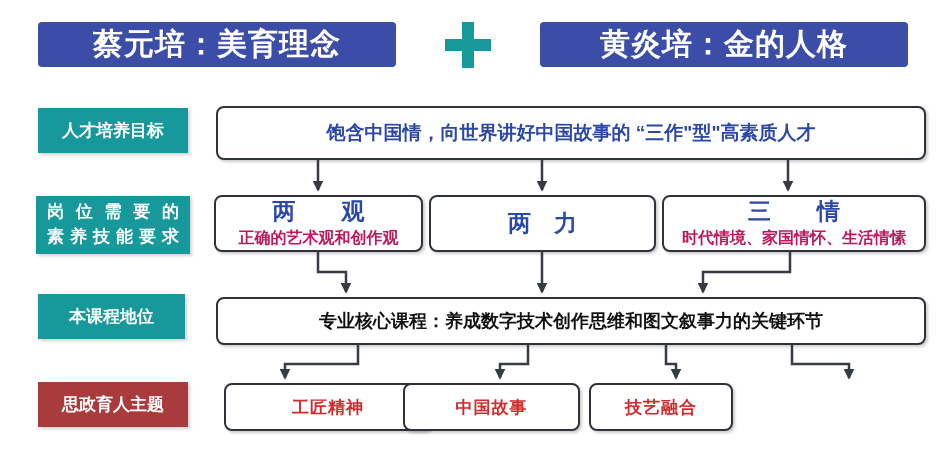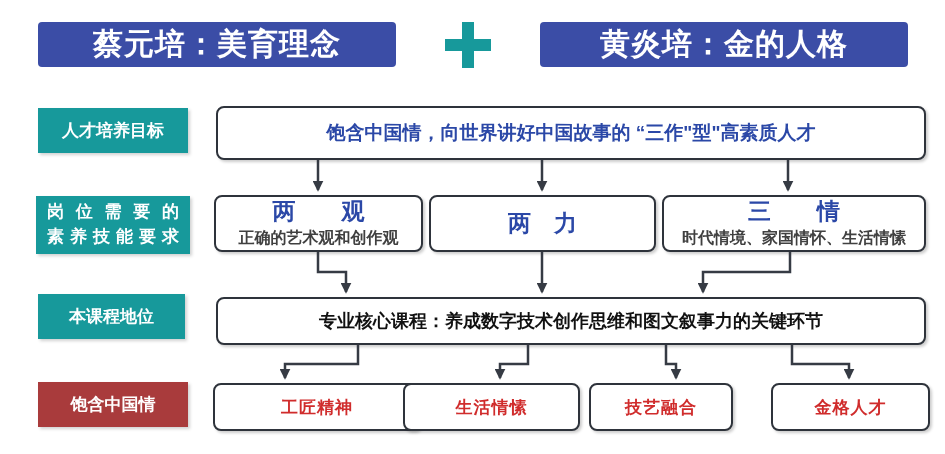--- a/index.html
+++ b/index.html
@@ -22,21 +22,21 @@
   }
   .side-label.red{background:#A93B3C;}
   .side-label .jline{width:132px;text-align:justify;text-align-last:justify;line-height:1.45;}
   .box{
     position:absolute;background:#ffffff;border:2.5px solid #2E333B;border-radius:8px;
     display:flex;flex-direction:column;align-items:center;justify-content:center;
     box-shadow:2px 2px 3px rgba(0,0,0,0.20);box-sizing:border-box;
   }
   .box .big-blue{color:#2B48A7;font-size:19px;font-weight:bold;}
   .box .skill-title{color:#2B48A7;font-size:23px;font-weight:bold;line-height:1.2;}
-  .box .skill-sub{color:#404040;font-size:16px;font-weight:bold;margin-top:3px;white-space:nowrap;}
+  .box .skill-sub{color:#be185d;font-size:16px;font-weight:bold;margin-top:3px;white-space:nowrap;}
   .box .core-text{color:#111111;font-size:18px;font-weight:bold;}
   .box .theme-text{color:#D02C2C;font-size:17px;font-weight:bold;letter-spacing:1px;}
   svg.connectors{position:absolute;left:0;top:0;pointer-events:none;}
 </style>
 </head>
 <body>
 
 <div class="stage">
 
   <div class="banner" style="left:38px;top:22px;width:358px;">蔡元培：美育理念</div>
@@ -55,21 +55,21 @@
   <div class="side-label" style="left:36px;top:196px;width:154px;height:58px;">
     <span class="jline">岗位需要的</span>
     <span class="jline">素养技能要求</span>
   </div>
 
   <div class="side-label" style="left:38px;top:294px;width:147px;height:45px;">
     <span>本课程地位</span>
   </div>
 
   <div class="side-label red" style="left:38px;top:382px;width:150px;height:45px;">
-    <span>饱含中国情</span>
+    <span>思政育人主题</span>
   </div>
 
   <div class="box" style="left:216px;top:106px;width:710px;height:54px;">
     <span class="big-blue">饱含中国情，向世界讲好中国故事的 “三作"型"高素质人才</span>
   </div>
 
   <div class="box" style="left:214px;top:195px;width:209px;height:57px;">
     <span class="skill-title">两　　观</span>
     <span class="skill-sub">正确的艺术观和创作观</span>
   </div>
@@ -78,31 +78,28 @@
   </div>
   <div class="box" style="left:216px;top:297px;width:710px;height:48px;">
     <span class="core-text">专业核心课程：养成数字技术创作思维和图文叙事力的关键环节</span>
   </div>
 
   <div class="box" style="left:662px;top:195px;width:264px;height:57px;">
     <span class="skill-title">三　　情</span>
     <span class="skill-sub">时代情境、家国情怀、生活情愫</span>
   </div>
 
-  <div class="box" style="left:213px;top:383px;width:208px;height:48px;">
+  <div class="box" style="left:224px;top:383px;width:208px;height:48px;">
     <span class="theme-text">工匠精神</span>
   </div>
   <div class="box" style="left:403px;top:383px;width:177px;height:48px;">
-    <span class="theme-text">生活情愫</span>
+    <span class="theme-text">中国故事</span>
   </div>
   <div class="box" style="left:589px;top:383px;width:144px;height:48px;">
     <span class="theme-text">技艺融合</span>
-  </div>
-  <div class="box" style="left:771px;top:383px;width:159px;height:48px;">
-    <span class="theme-text">金格人才</span>
   </div>
 
   <svg class="connectors" width="945" height="454" viewBox="0 0 945 454">
     <defs>
       <marker id="ah" viewBox="0 0 10 10" refX="8.5" refY="5" markerWidth="11" markerHeight="11" orient="auto" markerUnits="userSpaceOnUse">
         <path d="M0,0 L10,5 L0,10 z" fill="#363B44"></path>
       </marker>
     </defs>
     <g stroke="#363B44" stroke-width="2.5" fill="none">
 

